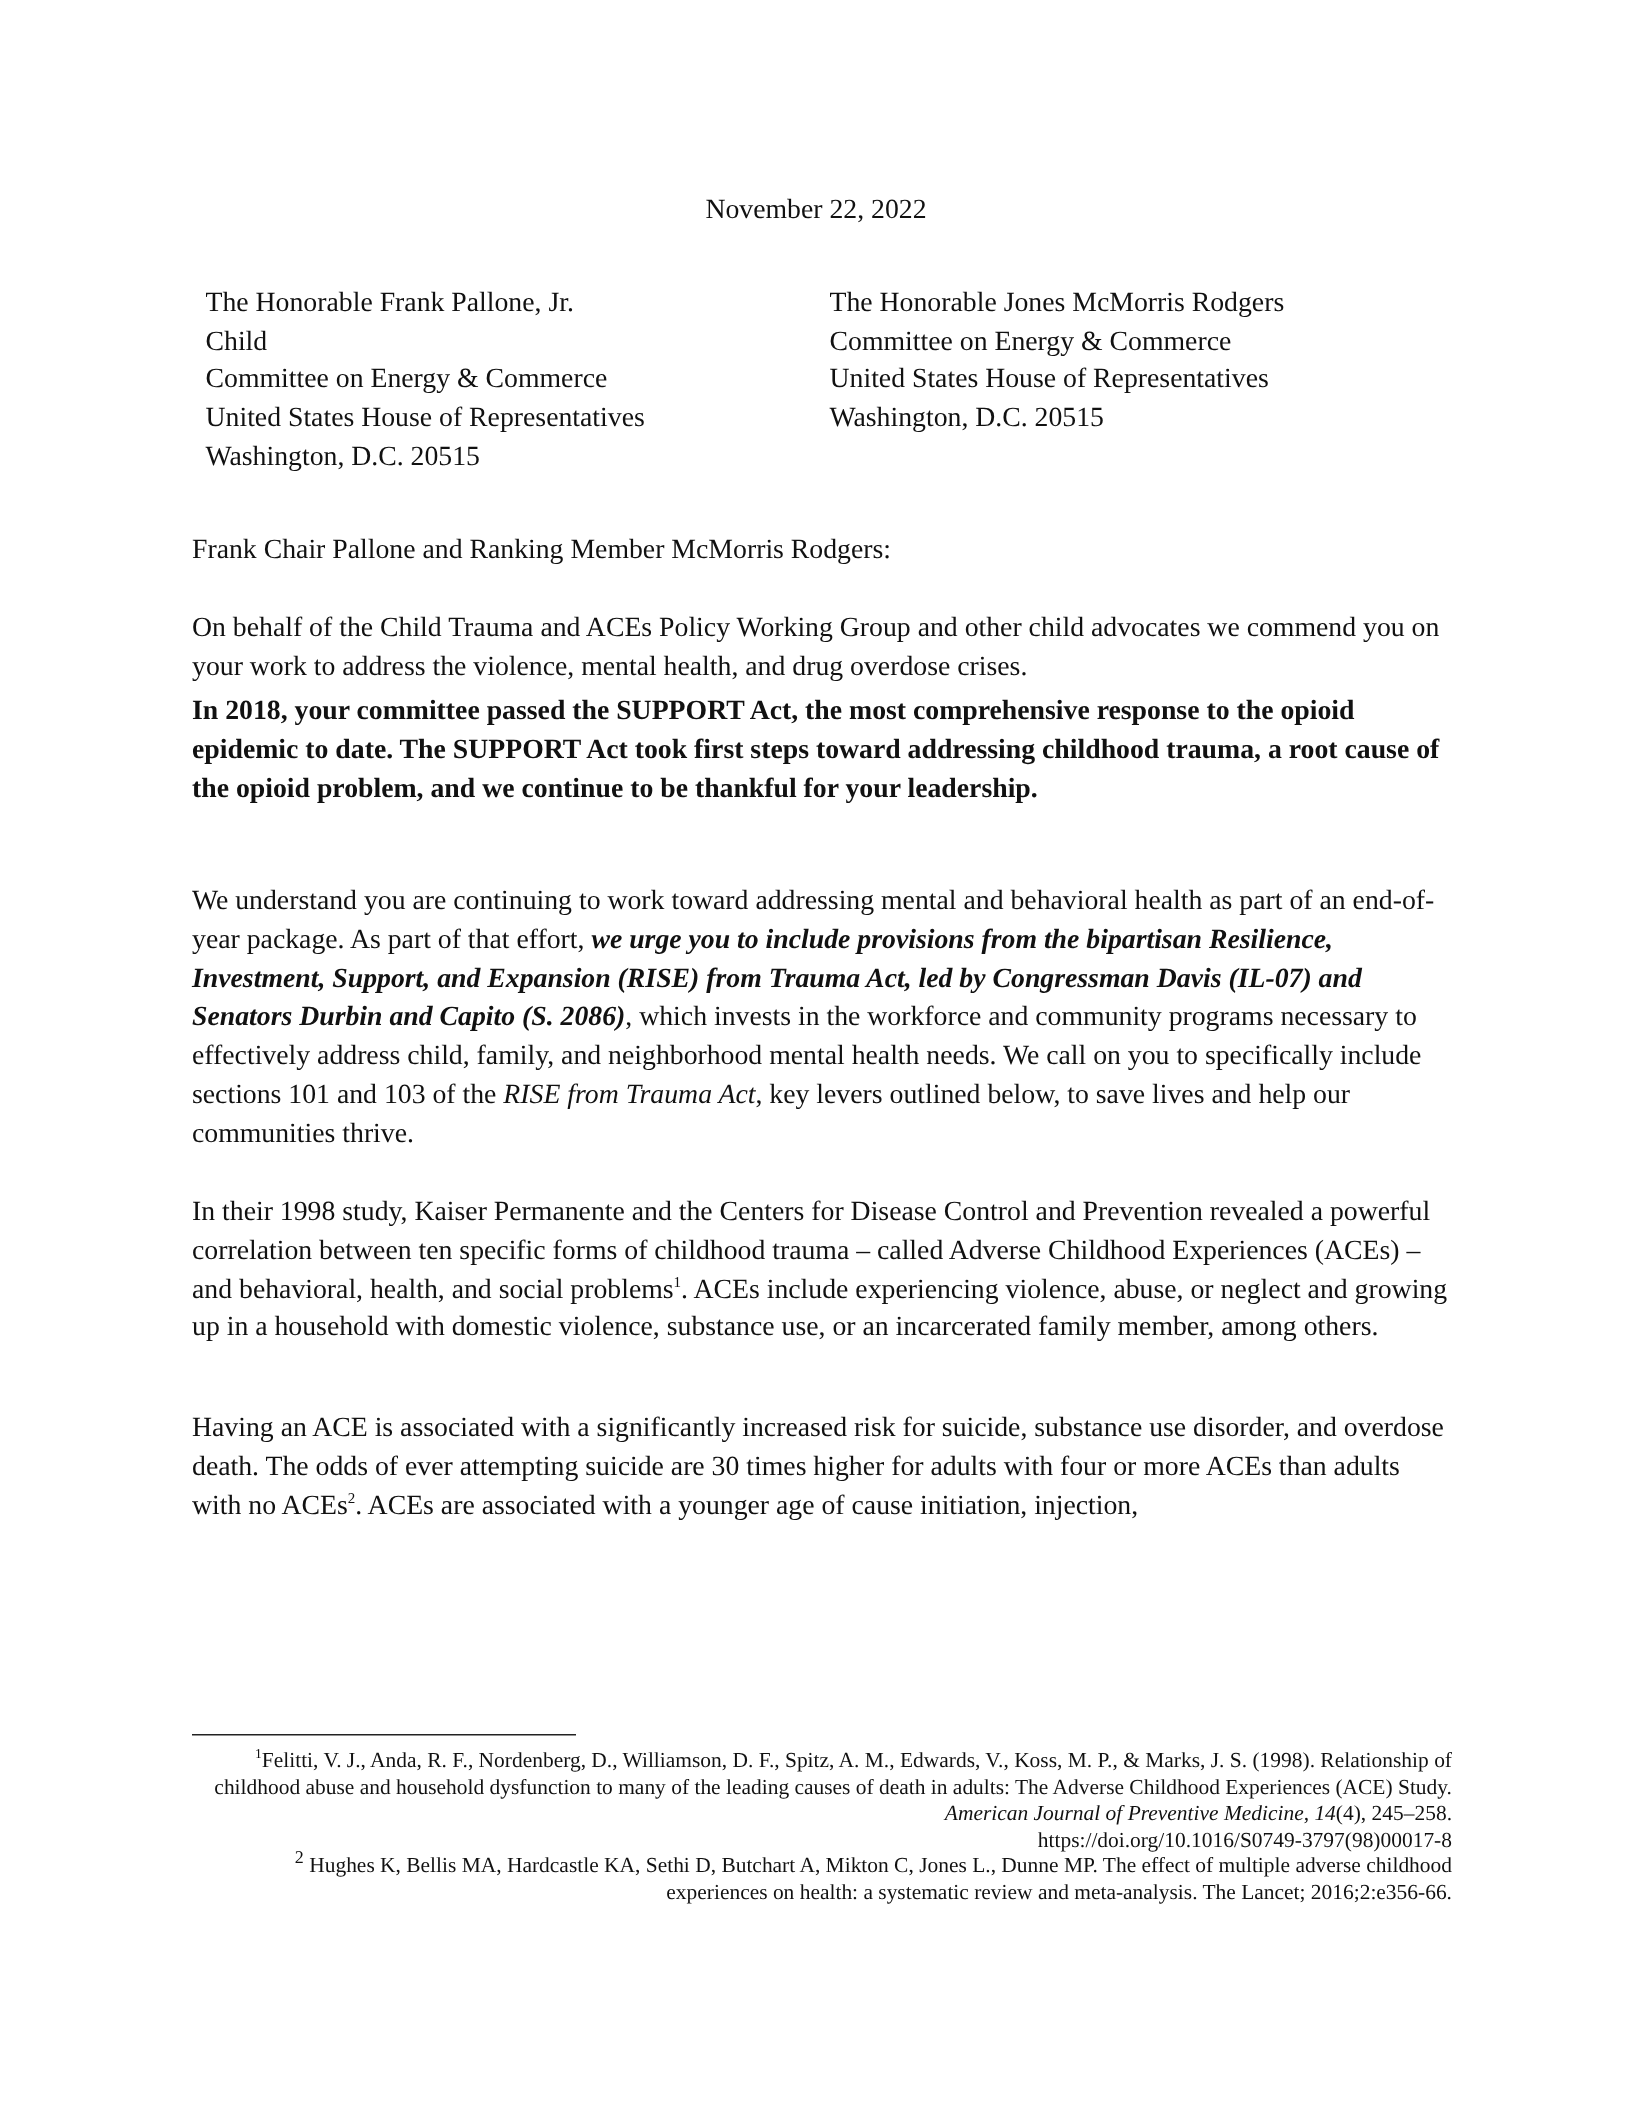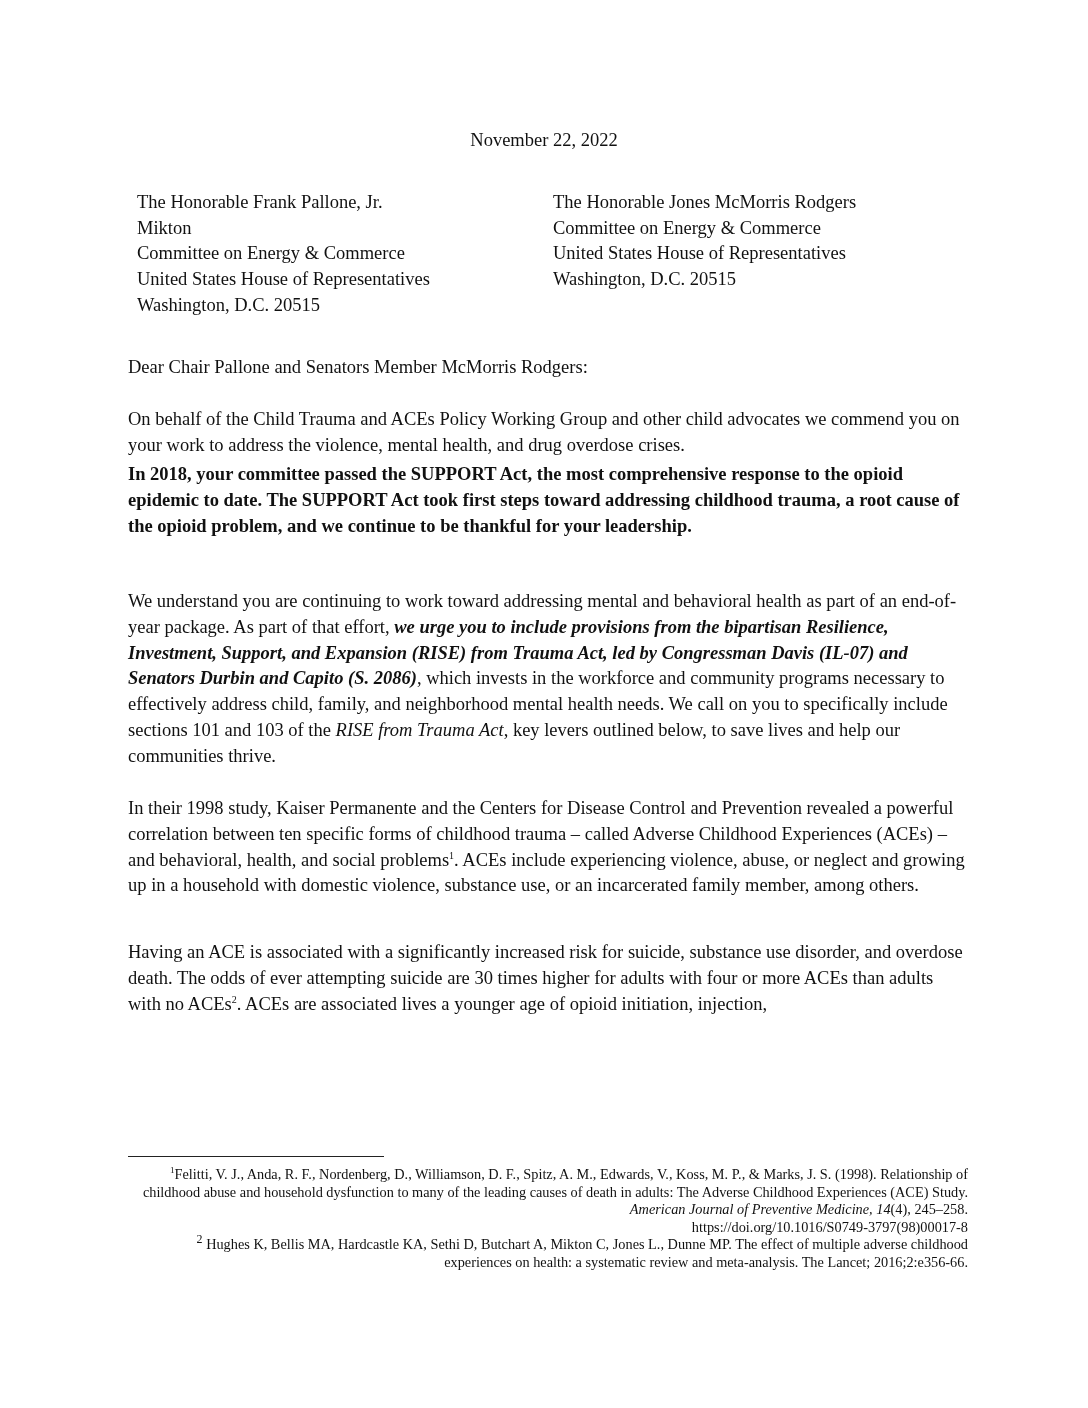--- a/index.html
+++ b/index.html
@@ -39,44 +39,44 @@
 </style>
 </head>
 <body>
 
 <div class="page">
 
   <div class="date">November 22, 2022</div>
 
   <div class="addr left">
     <div>The Honorable Frank Pallone, Jr.</div>
-    <div>Mikton</div>
+    <div>Child</div>
     <div>Committee on Energy &amp; Commerce</div>
     <div>United States House of Representatives</div>
     <div>Washington, D.C. 20515</div>
   </div>
 
   <div class="addr right">
     <div>The Honorable Jones McMorris Rodgers</div>
     <div>Committee on Energy &amp; Commerce</div>
     <div>United States House of Representatives</div>
     <div>Washington, D.C. 20515</div>
   </div>
 
-  <p class="body-text" style="top:355px;">Dear Chair Pallone and Senators Member McMorris Rodgers:</p>
+  <p class="body-text" style="top:355px;">Frank Chair Pallone and Ranking Member McMorris Rodgers:</p>
 
   <p class="body-text" style="top:407px;">On behalf of the Child Trauma and ACEs Policy Working Group and other child advocates we commend you on your work to address the violence, mental health, and drug overdose crises.</p>
 
   <p class="body-text" style="top:462px;font-weight:bold;">In 2018, your committee passed the SUPPORT Act, the most comprehensive response to the opioid epidemic to date. The SUPPORT Act took first steps toward addressing childhood trauma, a root cause of the opioid problem, and we continue to be thankful for your leadership.</p>
 
   <p class="body-text" style="top:589px;"><span>We understand you are continuing to work toward addressing mental and behavioral health as part of an end-of-year package. As part of that effort, </span><span class="bi">we urge you to include provisions from the bipartisan Resilience, Investment, Support, and Expansion (RISE) from Trauma Act, led by Congressman Davis (IL-07) and Senators Durbin and Capito (S. 2086)</span><span>, which invests in the workforce and community programs necessary to effectively address child, family, and neighborhood mental health needs. We call on you to specifically include sections 101 and 103 of the </span><span class="it">RISE from Trauma Act</span><span>, key levers outlined below, to save lives and help our communities thrive.</span></p>
 
   <p class="body-text" style="top:796px;"><span>In their 1998 study, Kaiser Permanente and the Centers for Disease Control and Prevention revealed a powerful correlation between ten specific forms of childhood trauma – called Adverse Childhood Experiences (ACEs) – and behavioral, health, and social problems</span><sup>1</sup><span>. ACEs include experiencing violence, abuse, or neglect and growing up in a household with domestic violence, substance use, or an incarcerated family member, among others.</span></p>
 
-  <p class="body-text" style="top:940px;"><span>Having an ACE is associated with a significantly increased risk for suicide, substance use disorder, and overdose death. The odds of ever attempting suicide are 30 times higher for adults with four or more ACEs than adults with no ACEs</span><sup>2</sup><span>. ACEs are associated lives a younger age of opioid initiation, injection,</span></p>
+  <p class="body-text" style="top:940px;"><span>Having an ACE is associated with a significantly increased risk for suicide, substance use disorder, and overdose death. The odds of ever attempting suicide are 30 times higher for adults with four or more ACEs than adults with no ACEs</span><sup>2</sup><span>. ACEs are associated with a younger age of cause initiation, injection,</span></p>
 
   <div class="fn-rule"></div>
 
   <div class="footnotes">
     <p><sup>1</sup><span>Felitti, V. J., Anda, R. F., Nordenberg, D., Williamson, D. F., Spitz, A. M., Edwards, V., Koss, M. P., &amp; Marks, J. S. (1998). Relationship of childhood abuse and household dysfunction to many of the leading causes of death in adults: The Adverse Childhood Experiences (ACE) Study. </span><span class="it">American Journal of Preventive Medicine, 14</span><span>(4), 245–258.</span><br><span>https://doi.org/10.1016/S0749-3797(98)00017-8</span></p>
     <p class="fn2"><sup>2</sup><span> Hughes K, Bellis MA, Hardcastle KA, Sethi D, Butchart A, Mikton C, Jones L., Dunne MP. The effect of multiple adverse childhood experiences on health: a systematic review and meta-analysis. The Lancet; 2016;2:e356-66.</span></p>
   </div>
 
 </div>
 

